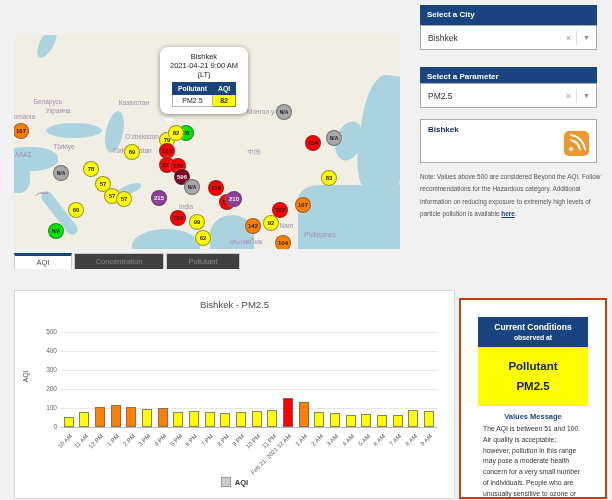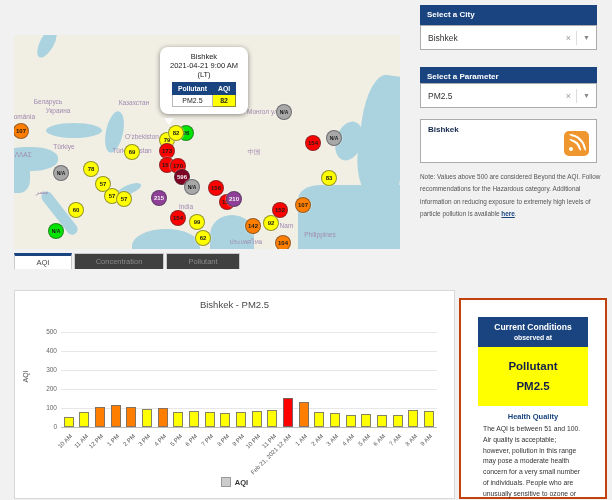--- a/index.html
+++ b/index.html
@@ -282,17 +282,17 @@
 
   <div class="abs cc-panel">
     <div class="cc-header">
       <div class="cc-h1">Current Conditions</div>
       <div class="cc-h2">observed at</div>
     </div>
     <div class="cc-yellow">
       <div class="cc-cat">Pollutant</div>
       <div class="cc-pol">PM2.5</div>
     </div>
-    <div class="cc-health-title">Health Quality</div>
+    <div class="cc-health-title">Values Message</div>
     <div class="cc-health-text">The AQI is between 51 and 100. Air quality is acceptable; however, pollution in this range may pose a moderate health concern for a very small number of individuals. People who are unusually sensitive to ozone or particle pollution may experience respiratory symptoms.</div>
   </div>
 
 </div>
 
 </body></html>

